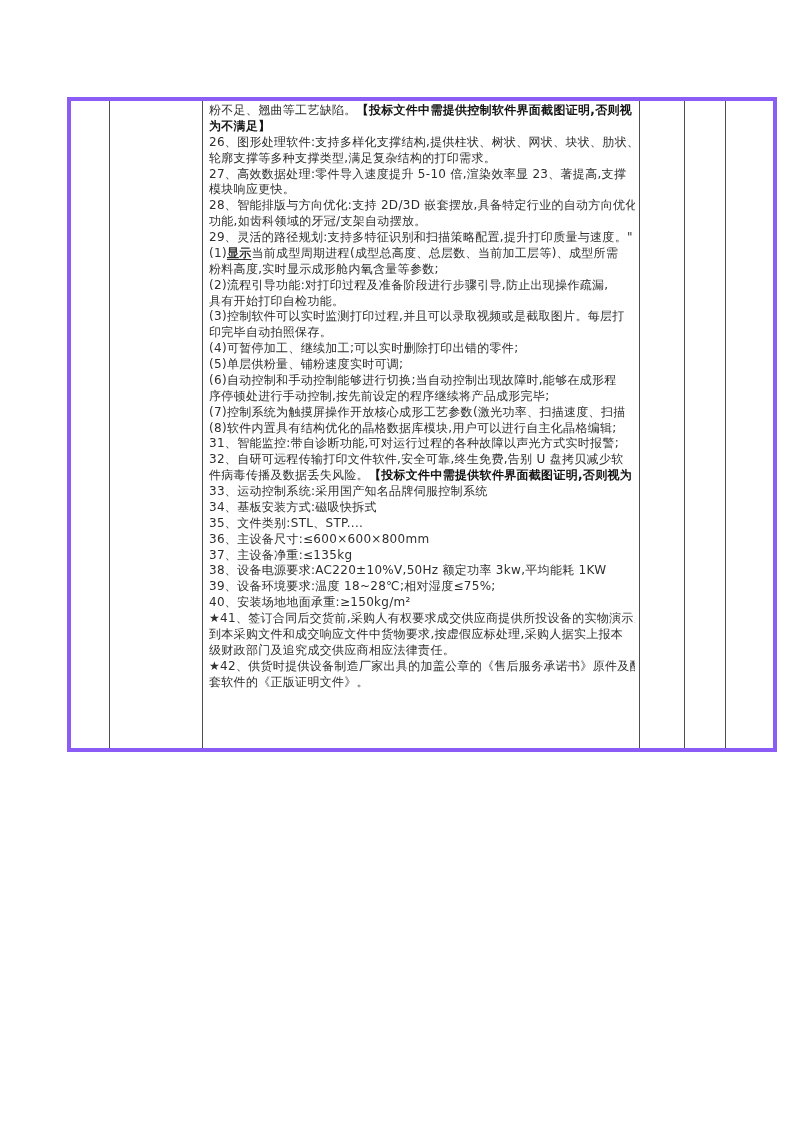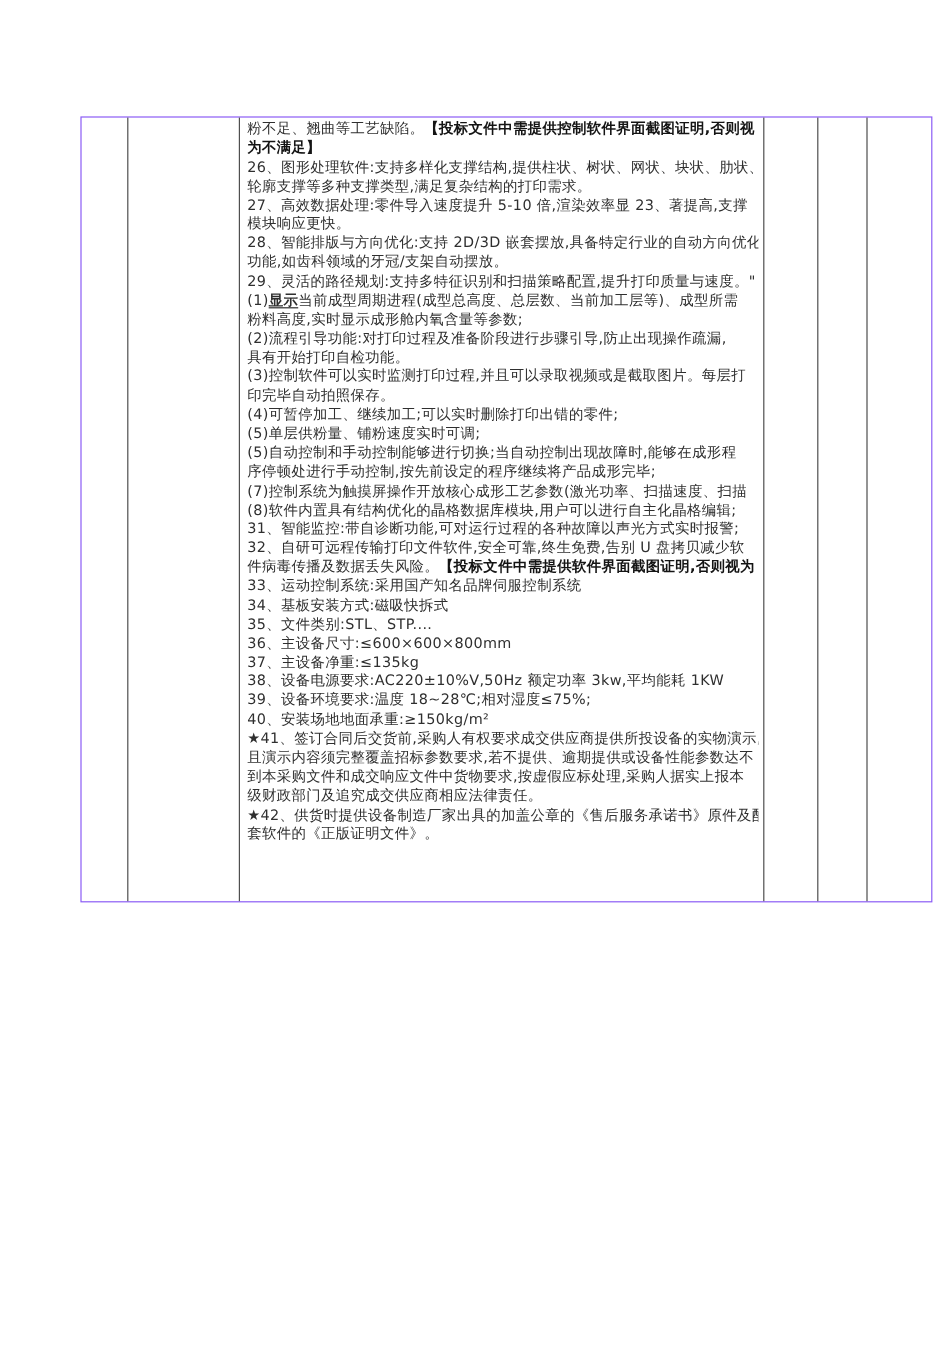--- a/index.html
+++ b/index.html
@@ -15,21 +15,21 @@
     background: #ffffff;
     overflow: hidden;
   }
   .doc-table {
     position: absolute;
     left: 67px;
     top: 97px;
     width: 710px;
     height: 655px;
     box-sizing: border-box;
-    border: 1px solid #8b5cf6;
+    border: 4px solid #8b5cf6;
     display: grid;
     grid-template-columns: 39px 93px 437px 45px 41px 53px;
   }
   .cell {
     box-sizing: border-box;
     border-right: 1px solid #4f4f4f;
     overflow: hidden;
   }
   .cell:last-child { border-right: none; }
   .spec {
@@ -71,37 +71,36 @@
         <div class="line"><span>功能,如齿科领域的牙冠/支架自动摆放。</span></div>
         <div class="line"><span>29、灵活的路径规划:支持多特征识别和扫描策略配置,提升打印质量与速度。"</span></div>
         <div class="line"><span>(1)</span><span class="seg-underline">显示</span><span>当前成型周期进程(成型总高度、总层数、当前加工层等)、成型所需</span></div>
         <div class="line"><span>粉料高度,实时显示成形舱内氧含量等参数;</span></div>
         <div class="line"><span>(2)流程引导功能:对打印过程及准备阶段进行步骤引导,防止出现操作疏漏,</span></div>
         <div class="line"><span>具有开始打印自检功能。</span></div>
         <div class="line"><span>(3)控制软件可以实时监测打印过程,并且可以录取视频或是截取图片。每层打</span></div>
         <div class="line"><span>印完毕自动拍照保存。</span></div>
         <div class="line"><span>(4)可暂停加工、继续加工;可以实时删除打印出错的零件;</span></div>
         <div class="line"><span>(5)单层供粉量、铺粉速度实时可调;</span></div>
-        <div class="line"><span>(5)自动控制和手动控制能够进行切换;当自动控制出现故障时,能够在成形程</span></div>
+        <div class="line"><span>(6)自动控制和手动控制能够进行切换;当自动控制出现故障时,能够在成形程</span></div>
         <div class="line"><span>序停顿处进行手动控制,按先前设定的程序继续将产品成形完毕;</span></div>
         <div class="line"><span>(7)控制系统为触摸屏操作开放核心成形工艺参数(激光功率、扫描速度、扫描</span></div>
         <div class="line"><span>(8)软件内置具有结构优化的晶格数据库模块,用户可以进行自主化晶格编辑;</span></div>
         <div class="line"><span>31、智能监控:带自诊断功能,可对运行过程的各种故障以声光方式实时报警;</span></div>
         <div class="line"><span>32、自研可远程传输打印文件软件,安全可靠,终生免费,告别 U 盘拷贝减少软</span></div>
         <div class="line"><span>件病毒传播及数据丢失风险。</span><span class="seg-bold">【投标文件中需提供软件界面截图证明,否则视为</span></div>
         <div class="line"><span>33、运动控制系统:采用国产知名品牌伺服控制系统</span></div>
         <div class="line"><span>34、基板安装方式:磁吸快拆式</span></div>
         <div class="line"><span>35、文件类别:STL、STP....</span></div>
         <div class="line"><span>36、主设备尺寸:≤600×600×800mm</span></div>
         <div class="line"><span>37、主设备净重:≤135kg</span></div>
         <div class="line"><span>38、设备电源要求:AC220±10%V,50Hz  额定功率 3kw,平均能耗 1KW</span></div>
         <div class="line"><span>39、设备环境要求:温度 18~28℃;相对湿度≤75%;</span></div>
         <div class="line"><span>40、安装场地地面承重:≥150kg/m²</span></div>
         <div class="line"><span>★41、签订合同后交货前,采购人有权要求成交供应商提供所投设备的实物演示,</span></div>
-        <div class="line"><span>且演示内容须完整覆盖招标参数要求,若不提供、逾期提供或设备性能参数达不</span></div>
         <div class="line"><span>到本采购文件和成交响应文件中货物要求,按虚假应标处理,采购人据实上报本</span></div>
         <div class="line"><span>级财政部门及追究成交供应商相应法律责任。</span></div>
         <div class="line"><span>★42、供货时提供设备制造厂家出具的加盖公章的《售后服务承诺书》原件及配</span></div>
         <div class="line"><span>套软件的《正版证明文件》。</span></div>
       </div>
     <div class="cell"></div>
     <div class="cell"></div>
     <div class="cell"></div>
   </div>
 </div>

